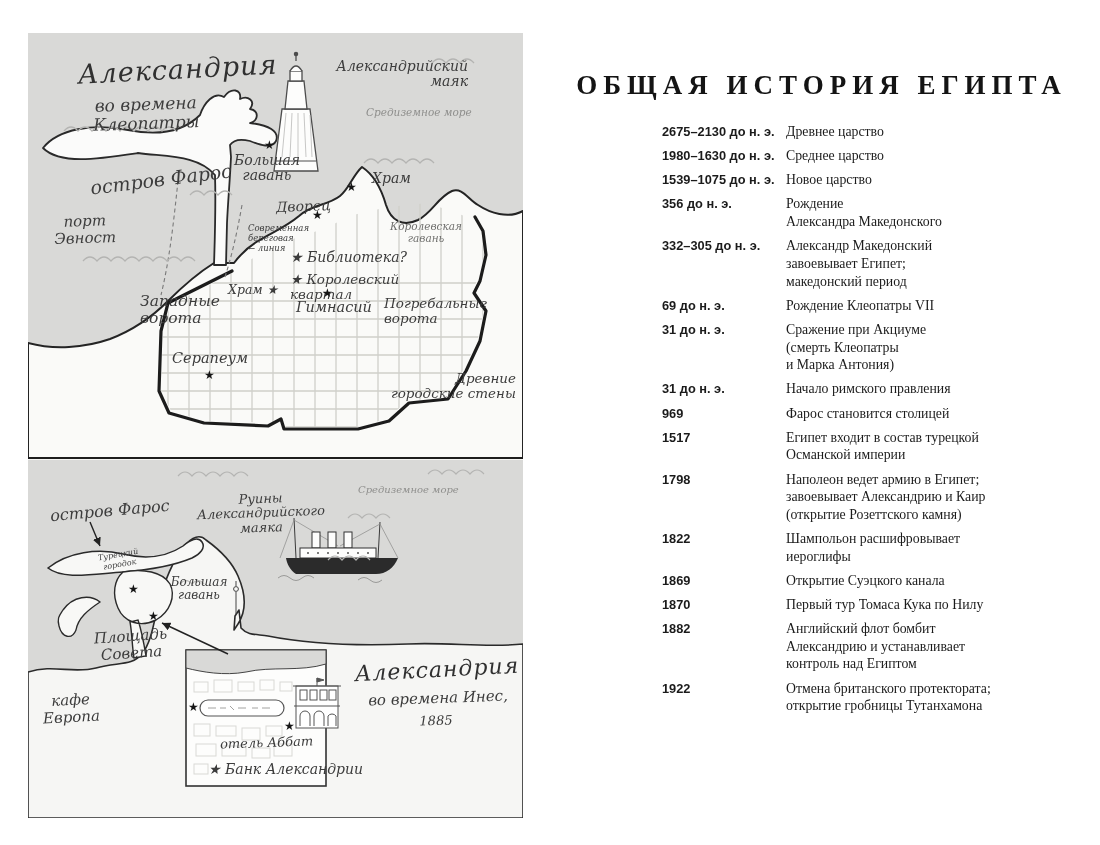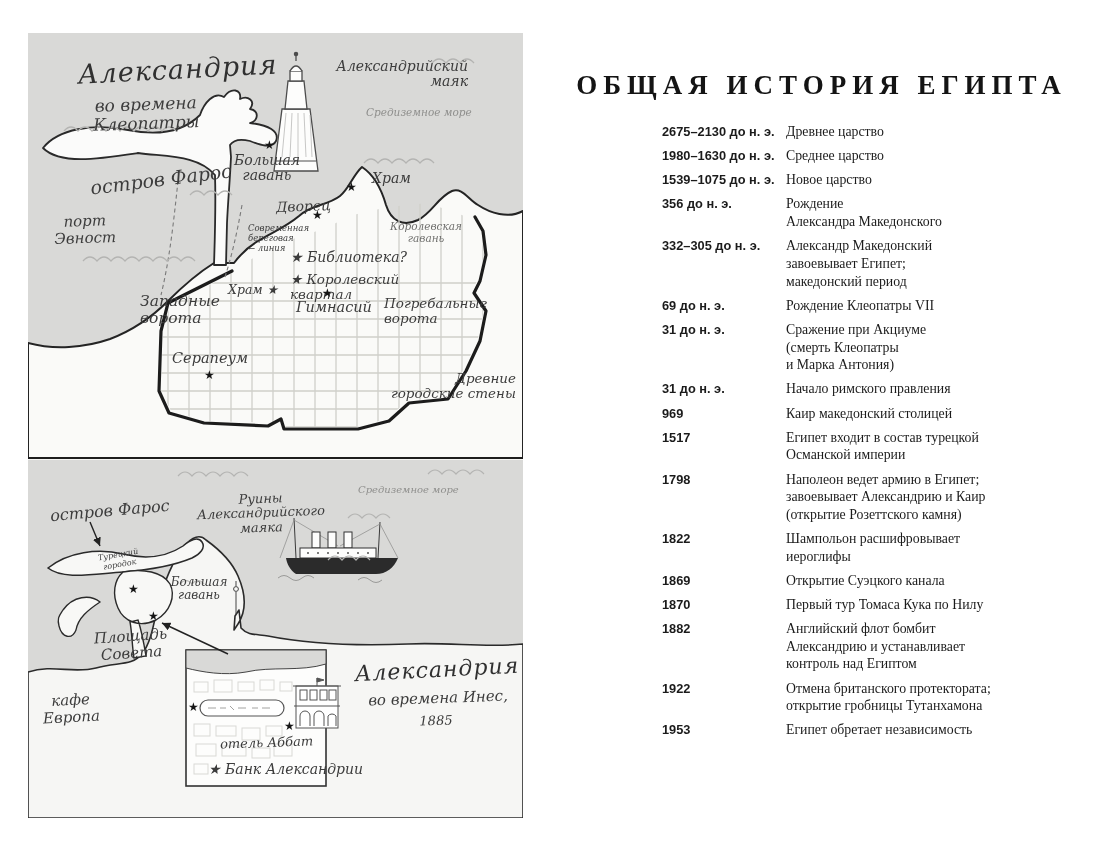--- a/index.html
+++ b/index.html
@@ -328,21 +328,21 @@
       <div class="tl-event">Сражение при Акциуме
 (смерть Клеопатры
 и Марка Антония)</div>
     </div>
     <div class="tl-row">
       <div class="tl-date">31 до н. э.</div>
       <div class="tl-event">Начало римского правления</div>
     </div>
     <div class="tl-row">
       <div class="tl-date">969</div>
-      <div class="tl-event">Каир македонский столицей</div>
+      <div class="tl-event">Фарос становится столицей</div>
     </div>
     <div class="tl-row">
       <div class="tl-date">1517</div>
       <div class="tl-event">Египет входит в состав турецкой
 Османской империи</div>
     </div>
     <div class="tl-row">
       <div class="tl-date">1798</div>
       <div class="tl-event">Наполеон ведет армию в Египет;
 завоевывает Александрию и Каир
@@ -365,17 +365,13 @@
       <div class="tl-date">1882</div>
       <div class="tl-event">Английский флот бомбит
 Александрию и устанавливает
 контроль над Египтом</div>
     </div>
     <div class="tl-row">
       <div class="tl-date">1922</div>
       <div class="tl-event">Отмена британского протектората;
 открытие гробницы Тутанхамона</div>
     </div>
-    <div class="tl-row">
-      <div class="tl-date">1953</div>
-      <div class="tl-event">Египет обретает независимость</div>
-    </div>
   </div>
 
 </body></html>

